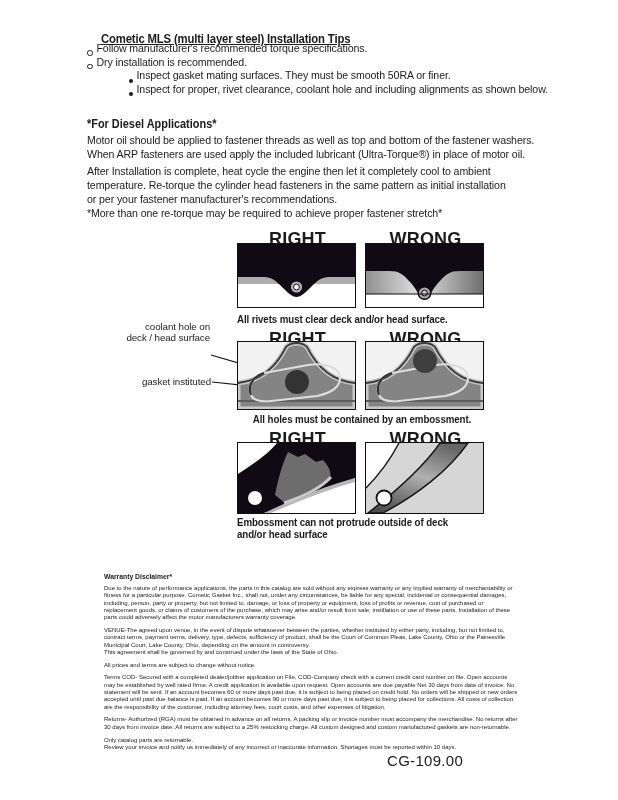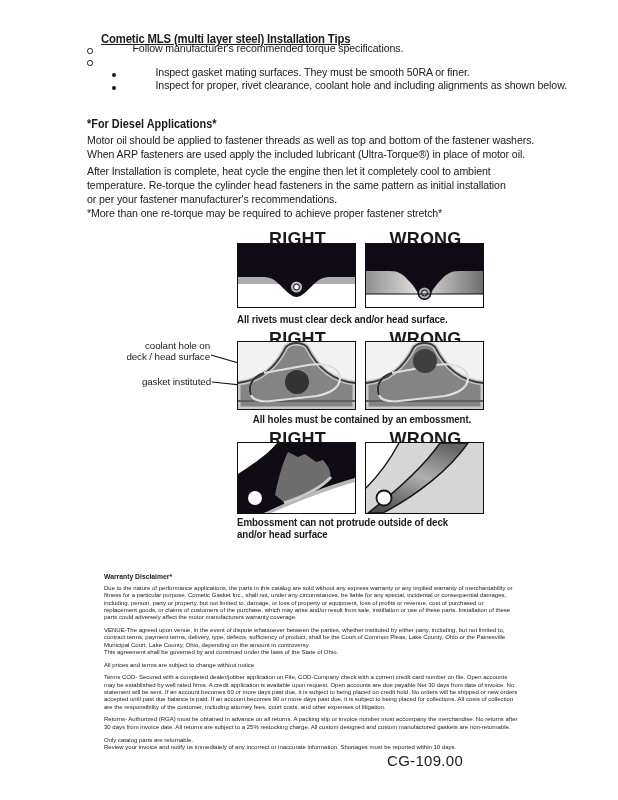--- a/index.html
+++ b/index.html
@@ -2,24 +2,24 @@
 <html><head>
 <meta charset="utf-8">
 <style>
   html,body{margin:0;padding:0;background:#fff;}
   .page{position:relative;width:618px;height:800px;background:#ffffff;overflow:hidden;
         font-family:"Liberation Sans",sans-serif;color:#1b1b1b;}
   .abs{position:absolute;}
   .title{left:101px;top:22px;font-size:13.5px;font-weight:700;text-decoration:underline;
          transform:scaleX(.84);transform-origin:0 50%;letter-spacing:-.2px;white-space:nowrap;}
   .tips{left:87px;top:42px;font-size:10.6px;line-height:13.6px;letter-spacing:-.1px;}
-  .b-row{display:flex;align-items:center;white-space:nowrap;gap:36px;}
+  .b-row{display:flex;align-items:flex-end;white-space:nowrap;}
   .o-bullet{width:3.5px;height:3.5px;border:1px solid #1b1b1b;border-radius:50%;margin:4.5px 4px 0 0;flex:none;}
   .d-bullet{width:4px;height:4px;background:#1b1b1b;border-radius:50%;margin:4.5px 3.5px 0 0;flex:none;}
-  .sub{margin-left:25px;}
+  .sub{margin-left:42px;}
   .diesel-h{left:87px;top:116px;font-size:13px;font-weight:700;transform:scaleX(.84);
             transform-origin:0 50%;white-space:nowrap;}
   .body-p{left:87px;width:480px;font-size:10.6px;line-height:14px;letter-spacing:-.1px;
           white-space:pre-line;margin:0;}
   .p1{top:133px;} .p2{top:164px;} .note{top:206px;}
   .rw-lbl{font-size:18px;font-weight:700;letter-spacing:.2px;text-align:center;width:121px;white-space:nowrap;}
   .dbox{border:1.6px solid #101010;background:#fff;line-height:0;}
   .dbox svg{display:block;}
   .cap{font-size:10.8px;font-weight:700;letter-spacing:-.1px;transform:scaleX(.9);
        transform-origin:0 50%;white-space:pre-line;}
@@ -37,20 +37,21 @@
 
   <h1 class="abs title">Cometic MLS (multi layer steel) Installation Tips</h1>
 
   <div class="abs tips">
     <div class="b-row">
       <span class="o-bullet"></span>
       <span>Follow manufacturer's recommended torque specifications.</span>
     </div>
     <div class="b-row">
       <span class="o-bullet"></span>
+      <span>Dry installation is recommended.</span>
     </div>
     <div class="b-row sub">
       <span class="d-bullet"></span>
       <span>Inspect gasket mating surfaces.  They must be smooth 50RA or finer.</span>
     </div>
     <div class="b-row sub">
       <span class="d-bullet"></span>
       <span>Inspect for proper, rivet clearance, coolant hole and including alignments as shown below.</span>
     </div>
   </div>
@@ -90,21 +91,21 @@
       <circle cx="58.5" cy="49" r="6.3" fill="#a8a8a8" stroke="#0f0a13" stroke-width="1.4"></circle>
       <circle cx="58.5" cy="49" r="2.9" fill="#cfcfcf" stroke="#0f0a13" stroke-width="1"></circle>
       <line x1="0" y1="50" x2="117" y2="50" stroke="#0f0a13" stroke-width="1.2"></line>
     </svg>
   </div>
   <div class="abs cap" style="left:237px;top:313px;">All rivets must clear deck and/or head surface.</div>
 
   <div class="abs rw-lbl" style="left:237px;top:329px;">RIGHT</div>
   <div class="abs rw-lbl" style="left:365px;top:329px;">WRONG</div>
 
-  <div class="abs side-lbl" style="left:100px;top:340px;width:110px;">coolant hole on
+  <div class="abs side-lbl" style="left:100px;top:321px;width:110px;">coolant hole on
 deck / head surface</div>
   <div class="abs side-lbl" style="left:100px;top:376px;width:111px;">gasket instituted</div>
   <svg class="abs" style="left:208px;top:346px;" width="95" height="46" viewBox="0 0 95 46">
     <line x1="3" y1="9" x2="85" y2="33" stroke="#141414" stroke-width="1.2"></line>
     <line x1="4" y1="36" x2="52" y2="41" stroke="#141414" stroke-width="1.2"></line>
   </svg>
 
   <div class="abs dbox" style="left:237px;top:341px;">
     <svg viewBox="0 0 117 67" width="117" height="67">
       <rect width="117" height="67" fill="#f2f2f2"></rect>

